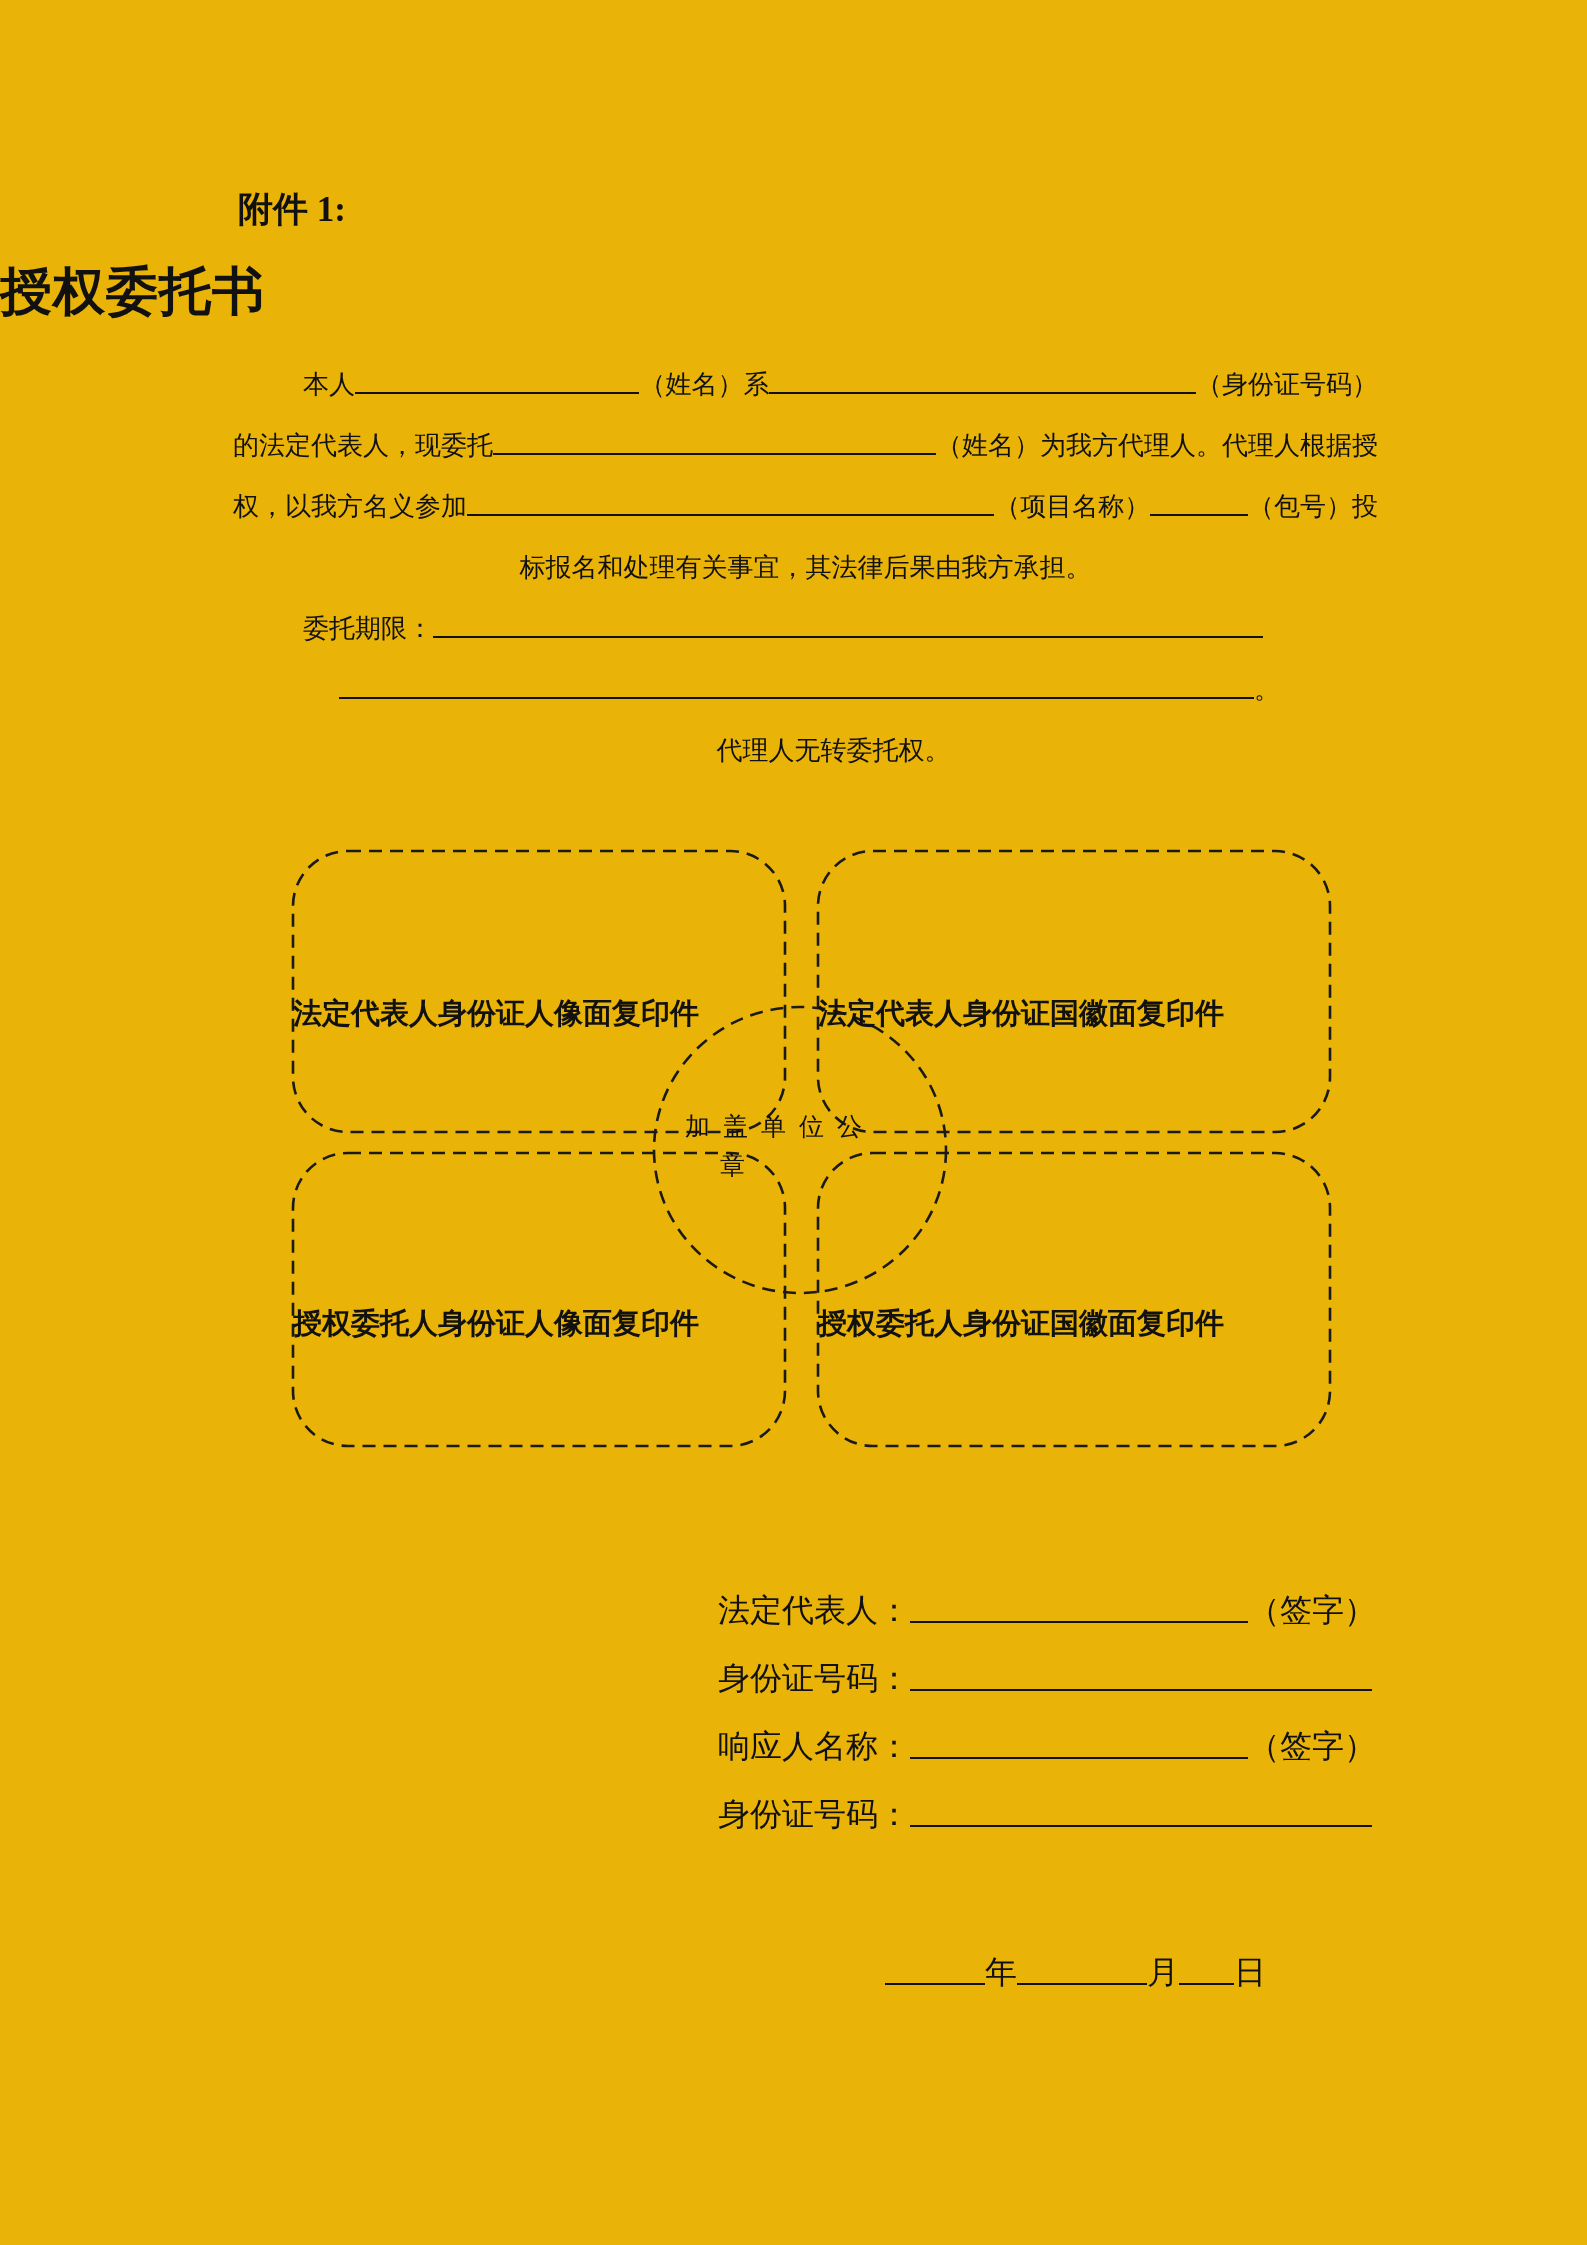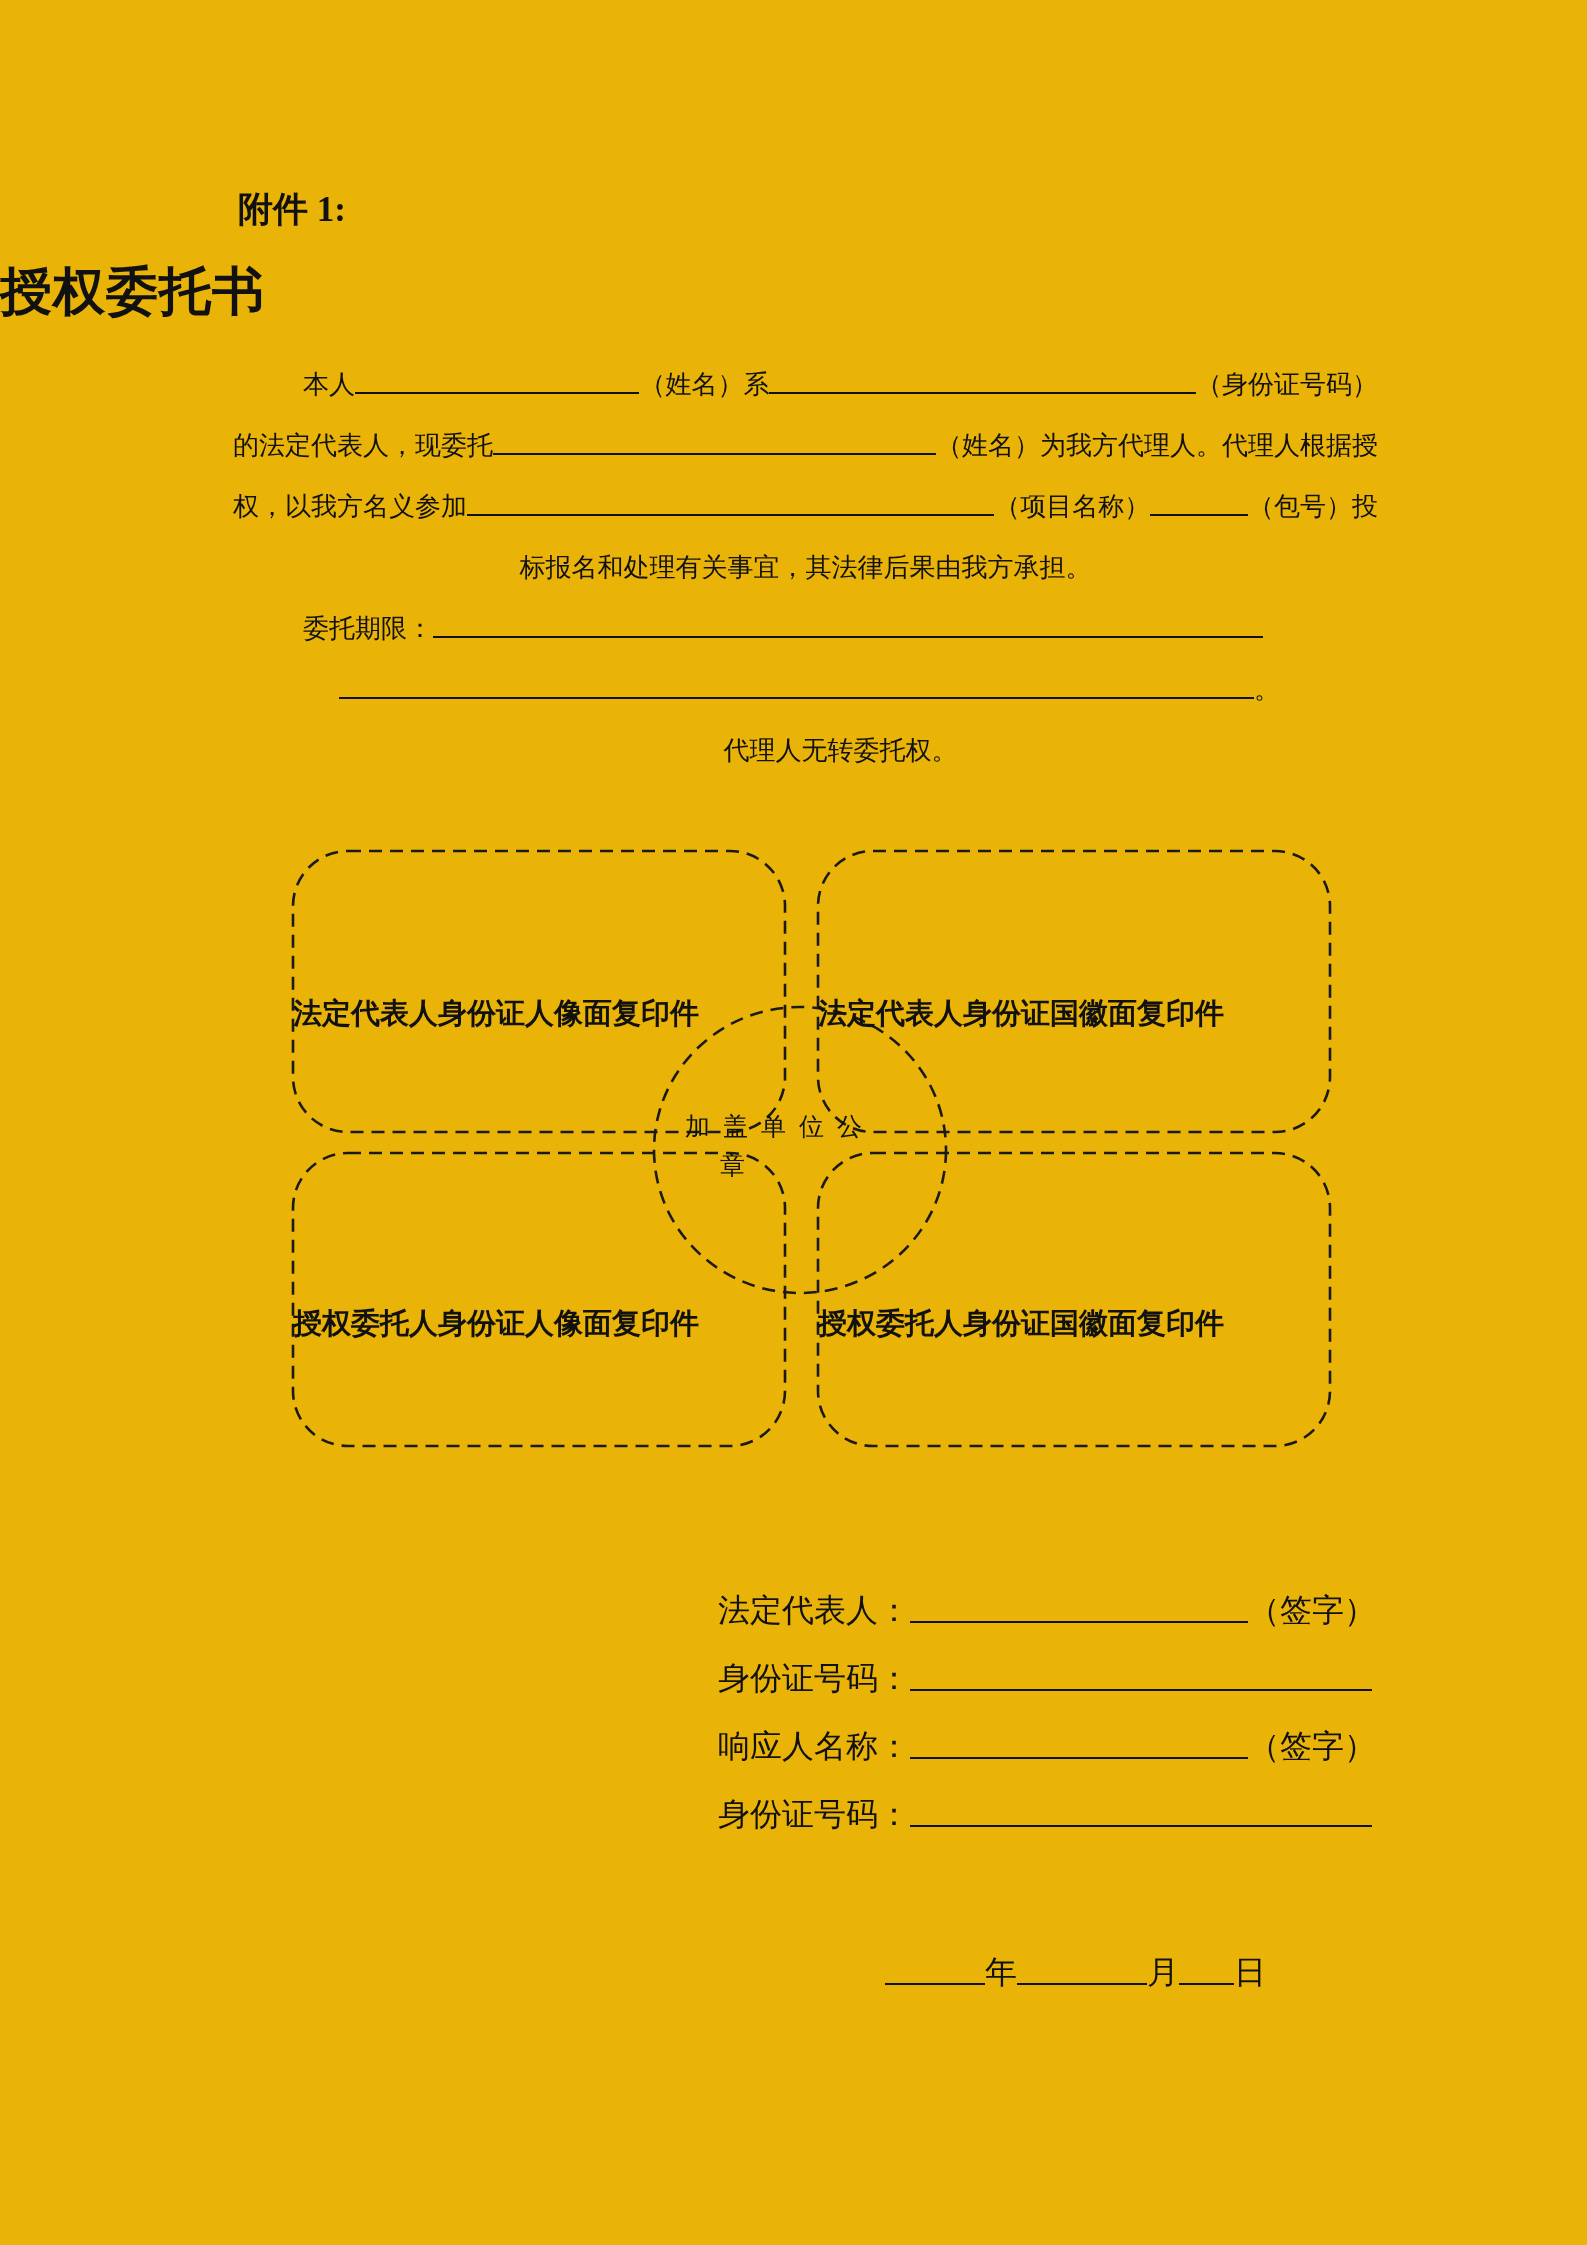--- a/index.html
+++ b/index.html
@@ -28,21 +28,21 @@
   .ind{width:70px;flex:0 0 auto;}
   .u{
     height:0;border-bottom:2.5px solid #111;margin-bottom:5px;
   }
   .g2{flex:2 1 0;}
   .g3{flex:3 1 0;}
   .g54{flex:5.4 1 0;}
   .g1{flex:1 1 0;}
   .l5{position:absolute;left:233px;top:582px;width:1030px;}
   .l6{position:absolute;left:339px;top:643px;width:941px;}
-  .l7{position:absolute;left:233px;top:704px;width:1145px;}
+  .l7{position:absolute;left:226px;top:704px;width:1145px;}
   
   .figure{position:absolute;left:0;top:0;width:1587px;height:2245px;pointer-events:none;}
   .boxlabel{
     position:absolute;text-align:left;
     font-size:29px;line-height:1.2;white-space:nowrap;font-weight:bold;
   }
   .seal{
     position:absolute;left:655px;top:1108px;width:250px;
     font-size:25px;line-height:1.55;
   }

